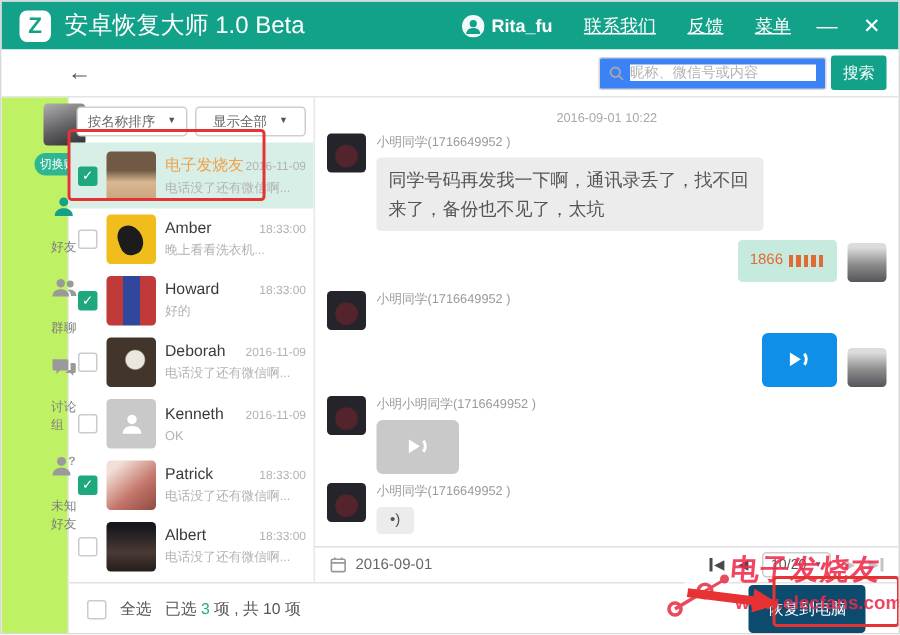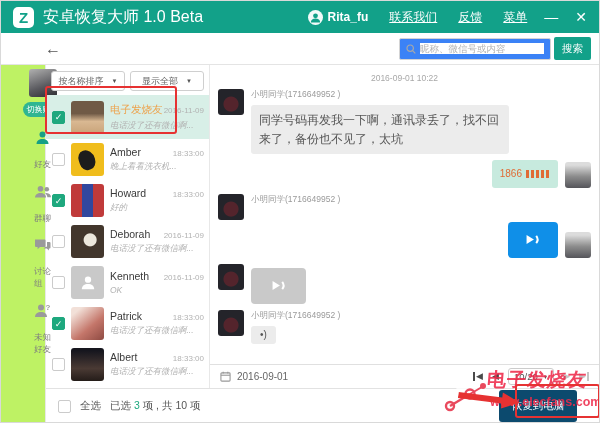--- a/index.html
+++ b/index.html
@@ -54,21 +54,21 @@
   .av3 { background:linear-gradient(90deg,#c03a3a 0 34%,#31479e 34% 67%,#c03a3a 67%); }
   .av4 { background:radial-gradient(circle at 58% 45%,#ece7dc 0 6px,#42362c 7px); }
   .av5 { background:#c9c9c9; display:flex; align-items:center; justify-content:center; }
   .av6 { background:linear-gradient(140deg,#f2e0d8 15%,#c4766a 60%,#8e4a42); }
   .av7 { background:linear-gradient(180deg,#16161e 8%,#4a3a34 62%,#241c19); }
   .c-body { flex:1; min-width:0; }
   .c-row1 { display:flex; justify-content:space-between; align-items:baseline; }
   .c-name { font-size:10.5px; color:#3a3a3a; }
   .selected .c-name { color:var(--name-orange,#eda24c); }
   .c-time { font-size:8px; color:#b2b2b2; }
-  .c-prev { font-size:8.5px; color:#b2b2b2; margin-top:3px; white-space:nowrap; overflow:hidden; text-overflow:ellipsis;font-style:italic; }
+  .c-prev { font-size:8.5px; color:#b2b2b2; margin-top:3px; white-space:nowrap; overflow:hidden; text-overflow:ellipsis; }
 
   
   .chat { flex:1; display:flex; flex-direction:column; min-width:0; }
   .messages { flex:1; padding:4px 8px; overflow:hidden; }
   .center-stamp { text-align:center; font-size:8.5px; color:#a8a8a8; margin:4px 0 2px; }
   .msg { display:flex; margin-top:6px; }
   .av { width:26px; height:26px; border-radius:3px; flex:none; }
   .av-in { background:radial-gradient(circle at 50% 58%,#54242c 0 7px,#24242a 8px); }
   .av-out { background:linear-gradient(180deg,#dcdcdc 12%,#8d8d8d 55%,#55555a); }
   .msg-content { margin-left:7px; max-width:258px; }
@@ -333,20 +333,21 @@
                     <path d="M15.5 4 a6.5 6.5 0 0 1 0 8" stroke="#ffffff" stroke-width="2.2" fill="none"></path>
                   </svg>
                 </div>
                 <div class="av av-out"></div>
               </div>
             </div>
 
             <div class="msg">
               <div class="av av-in"></div>
               <div class="msg-content">
+                <div class="msg-sender">小明小明同学(1716649952 )</div>
                 <div class="video-box gray">
                   <svg width="22" height="15" viewBox="0 0 24 16">
                     <polygon points="5,3 13,8 5,13" fill="#ffffff"></polygon>
                     <path d="M15.5 4 a6.5 6.5 0 0 1 0 8" stroke="#ffffff" stroke-width="2.2" fill="none"></path>
                   </svg>
                 </div>
               </div>
             </div>
 
             <div class="msg">

